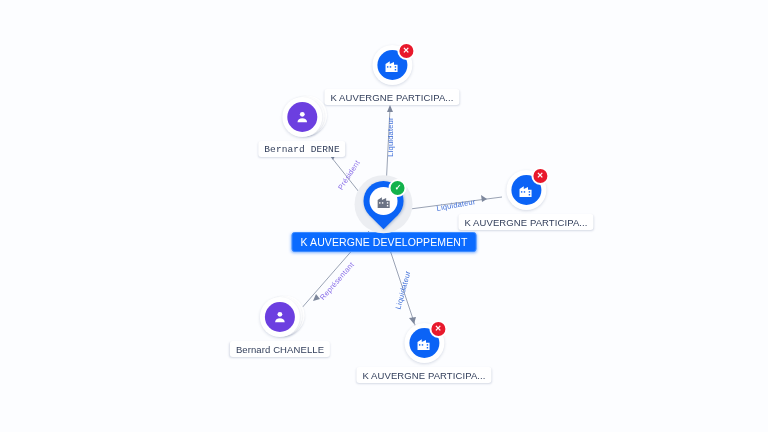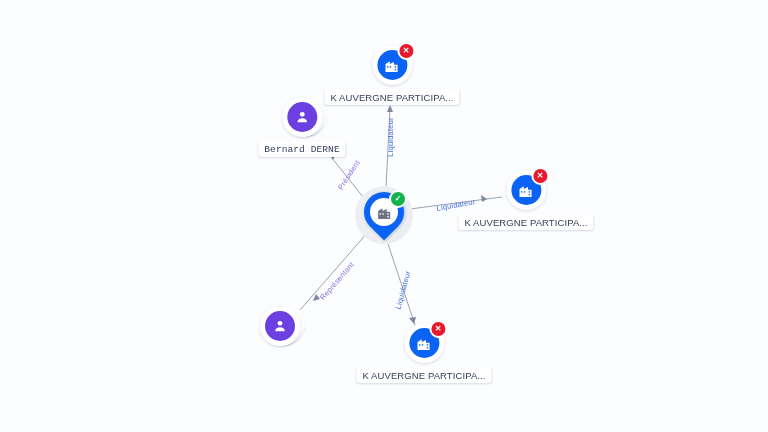--- a/index.html
+++ b/index.html
@@ -267,34 +267,36 @@
         <svg width="17" height="17" viewBox="0 0 24 24" fill="#6b7384">
           <path d="M3 21V10l6-4v4l6-3v4h5v10H3z"></path>
           <rect x="5" y="13" width="2" height="2" fill="#ffffff"></rect>
           <rect x="9" y="13" width="2" height="2" fill="#ffffff"></rect>
           <rect x="16" y="13" width="2" height="2" fill="#ffffff"></rect>
           <rect x="16" y="17" width="2" height="2" fill="#ffffff"></rect>
         </svg>
       </div>
       <div class="badge badge-ok" style="right:6px; top:3px;">✓</div>
     </div>
+    <div class="node-label selected">K AUVERGNE DEVELOPPEMENT</div>
   </div>
 
   <div class="node" style="left:280px; top:326px;">
     <div class="node-glyph-wrap">
       <div class="stack-card stack-1"></div>
       <div class="stack-card stack-2"></div>
       <div class="circ-ring"></div>
       <div class="circ-fill person">
         <svg width="16" height="16" viewBox="0 0 24 24" fill="#ffffff">
           <circle cx="12" cy="8" r="3.6"></circle>
           <path d="M4.8 20c0-3.6 3.3-6 7.2-6s7.2 2.4 7.2 6z"></path>
         </svg>
       </div>
     </div>
+    <div class="node-label">Bernard CHANELLE</div>
   </div>
 
   <div class="node" style="left:424px; top:352px;">
     <div class="node-glyph-wrap">
       <div class="circ-ring"></div>
       <div class="circ-fill">
         <svg width="17" height="17" viewBox="0 0 24 24" fill="#ffffff">
           <path d="M3 21V10l6-4v4l6-3v4h5v10H3z"></path>
           <rect x="5" y="13" width="2" height="2" fill="#0b63f6"></rect>
           <rect x="9" y="13" width="2" height="2" fill="#0b63f6"></rect>

